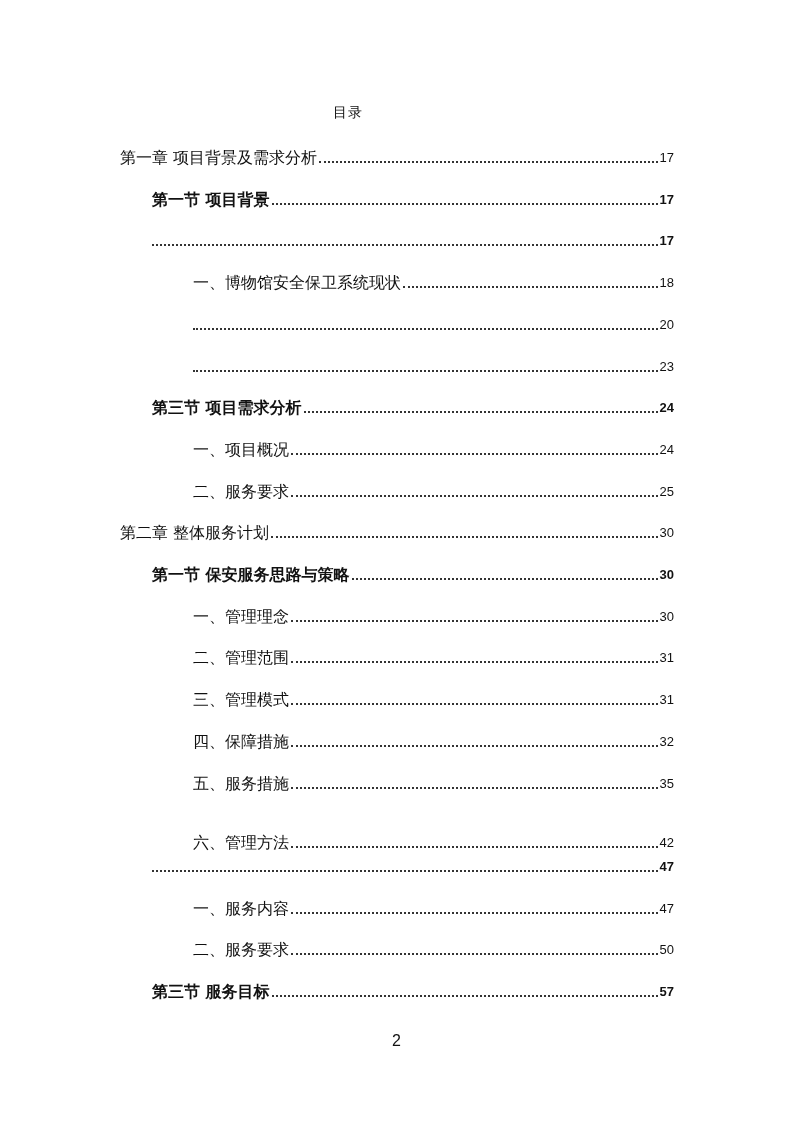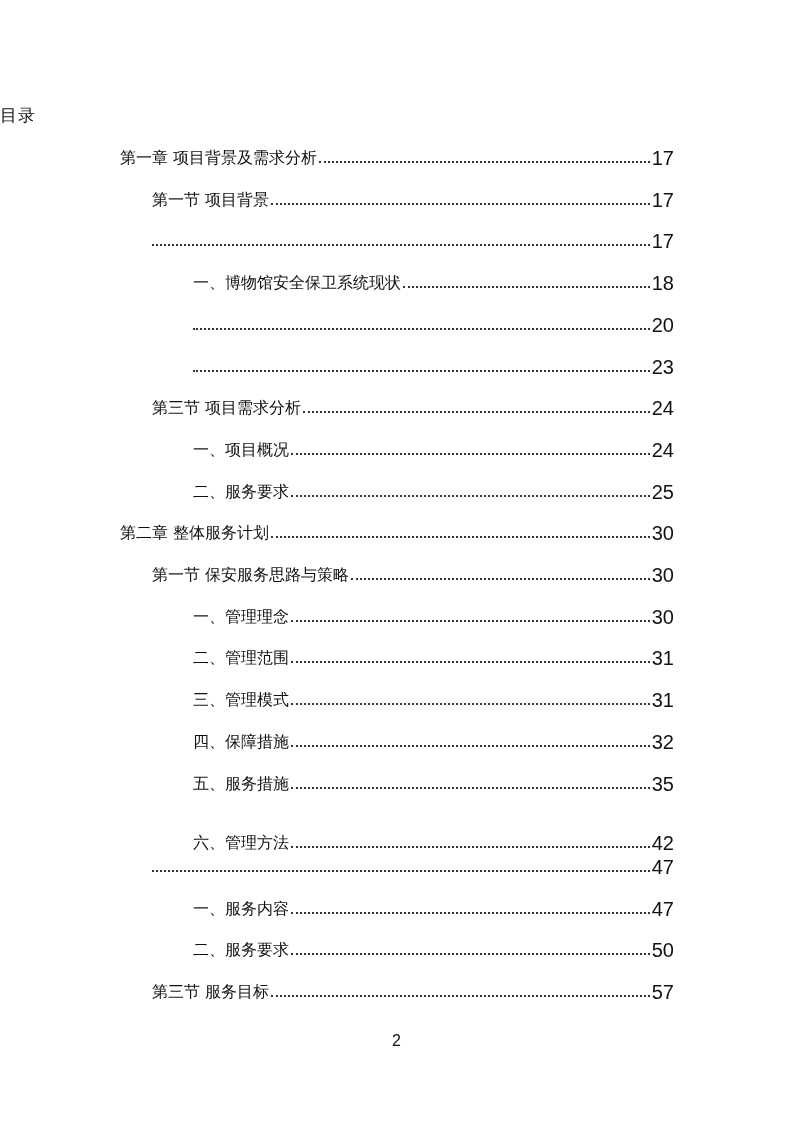--- a/index.html
+++ b/index.html
@@ -1,28 +1,28 @@
 <!DOCTYPE html>
 <html><head>
 <meta charset="utf-8">
 <style>
   html, body { margin: 0; padding: 0; background: #ffffff; }
   body { width: 793px; height: 1122px; position: relative; overflow: hidden;
          font-family: "DejaVu Serif", "Liberation Serif", serif; color: #111; }
-  .title { position: absolute; top: 104px; left: 0; width: 696px; 
-           font-size: 17px; letter-spacing: 1px; }
+  .title { position: absolute; top: 104px; left: 0; width: 696px; text-align: center;
+           font-size: 14px; letter-spacing: 1px; }
   .toc { position: absolute; top: 146px; left: 0; width: 793px; margin: 0; padding: 0; list-style: none; }
   .entry { position: absolute; height: 24px; display: flex; align-items: flex-end;
            right: 119px; font-size: 16px; line-height: 24px; }
   .entry .label { white-space: nowrap; padding-right: 2px; }
   .entry .leader { flex: 1; border-bottom: 2px dotted #333; margin-bottom: 7px; min-width: 10px; }
-  .entry .page { font-family: "Liberation Sans", "DejaVu Sans", sans-serif; font-size: 20px;
+  .entry .page { font-family: "Liberation Sans", "DejaVu Sans", sans-serif; font-size: 13px;
                  padding-left: 2px; white-space: nowrap; }
   .lvl0 { left: 120px; }
-  .lvl1 { left: 152px; }
+  .lvl1 { left: 152px; font-weight: bold; }
   .lvl2 { left: 185px; margin-left: 8px; }
   .footer-page { position: absolute; top: 1032px; left: 0; width: 793px; text-align: center;
                  font-family: "Liberation Sans", "DejaVu Sans", sans-serif; font-size: 16px; }
 </style>
 </head>
 <body>
 
 <div class="title">目录</div>
 
 <div class="toc">

